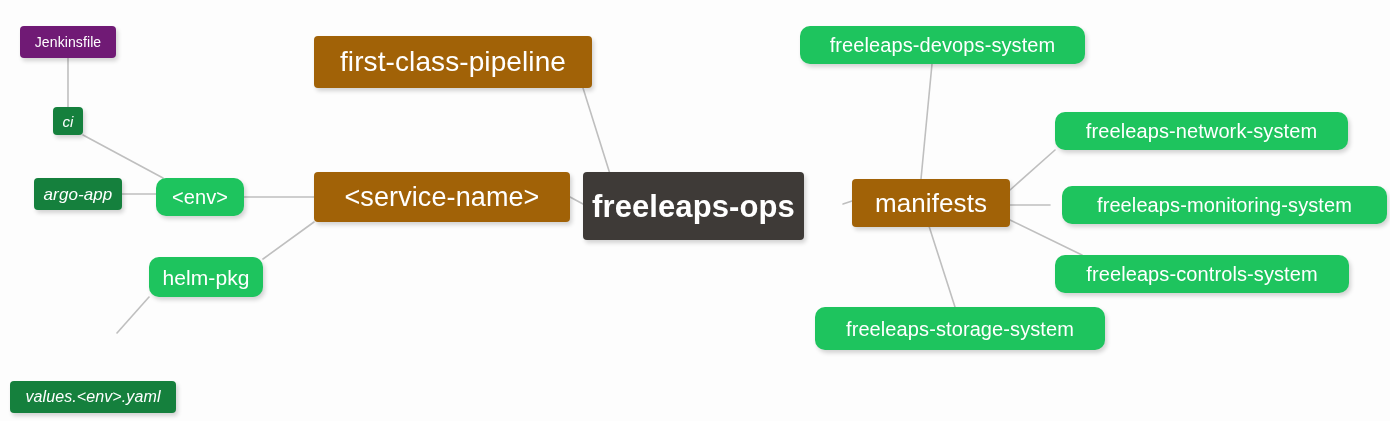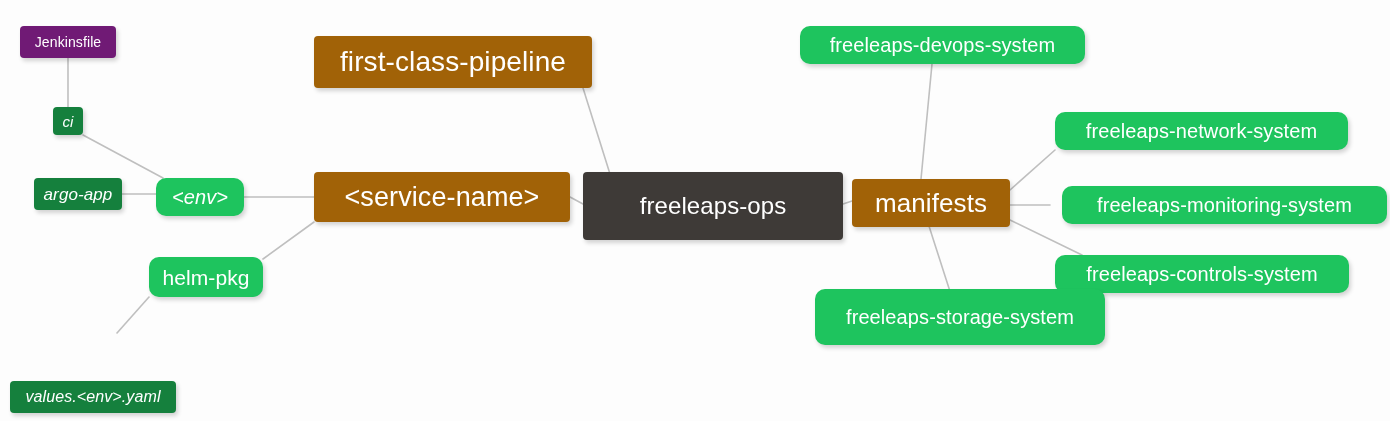--- a/index.html
+++ b/index.html
@@ -60,29 +60,29 @@
       <line x1="163" y1="178" x2="83" y2="135" stroke="#bfbfbf" stroke-width="1.6" stroke-linecap="round"></line>
       <line x1="68" y1="107" x2="68" y2="58" stroke="#bfbfbf" stroke-width="1.6" stroke-linecap="round"></line>
       <line x1="149" y1="297" x2="117" y2="333" stroke="#bfbfbf" stroke-width="1.6" stroke-linecap="round"></line>
       <line x1="921" y1="179" x2="932" y2="64" stroke="#bfbfbf" stroke-width="1.6" stroke-linecap="round"></line>
       <line x1="1010" y1="190" x2="1055" y2="150" stroke="#bfbfbf" stroke-width="1.6" stroke-linecap="round"></line>
       <line x1="1010" y1="205" x2="1050" y2="205" stroke="#bfbfbf" stroke-width="1.6" stroke-linecap="round"></line>
       <line x1="1010" y1="220" x2="1082" y2="255" stroke="#bfbfbf" stroke-width="1.6" stroke-linecap="round"></line>
       <line x1="928" y1="223" x2="955" y2="307" stroke="#bfbfbf" stroke-width="1.6" stroke-linecap="round"></line>
     </svg>
   <div id="node-layer">
-      <div class="node n-root" style="left: 583px; top: 172px; width: 260px; height: 68px; font-size: 24px;">freeleaps-ops</div>
+      <div class="node n-root" style="left: 583px; top: 172px; width: 221px; height: 68px; font-size: 31px; font-weight: bold;">freeleaps-ops</div>
       <div class="node n-blue" style="left: 314px; top: 172px; width: 256px; height: 50px; font-size: 27px;">&lt;service-name&gt;</div>
       <div class="node n-blue" style="left: 314px; top: 36px; width: 278px; height: 52px; font-size: 28px;">first-class-pipeline</div>
       <div class="node n-blue" style="left: 852px; top: 179px; width: 158px; height: 48px; font-size: 26px;">manifests</div>
-      <div class="node n-green" style="left: 156px; top: 178px; width: 88px; height: 38px; font-size: 20px; font-style: italic;">&lt;env&gt;</div>
+      <div class="node n-green" style="left: 156px; top: 178px; width: 88px; height: 38px; font-size: 20px;">&lt;env&gt;</div>
       <div class="node n-green" style="left: 149px; top: 257px; width: 114px; height: 40px; font-size: 21px;">helm-pkg</div>
       <div class="node n-red" style="left: 53px; top: 107px; width: 30px; height: 28px; font-size: 15px;">ci</div>
       <div class="node n-orange" style="left: 20px; top: 26px; width: 96px; height: 32px; font-size: 14px;">Jenkinsfile</div>
       <div class="node n-red" style="left: 34px; top: 178px; width: 88px; height: 32px; font-size: 17px;">argo-app</div>
       <div class="node n-red" style="left: 10px; top: 333px; width: 166px; height: 32px; font-size: 16px; margin-top: 48px;">values.&lt;env&gt;.yaml</div>
       <div class="node n-green" style="left: 800px; top: 26px; width: 285px; height: 38px; font-size: 20px;">freeleaps-devops-system</div>
       <div class="node n-green" style="left: 1055px; top: 112px; width: 293px; height: 38px; font-size: 20px;">freeleaps-network-system</div>
       <div class="node n-green" style="left: 1050px; top: 186px; width: 325px; height: 38px; font-size: 20px; margin-left: 12px;">freeleaps-monitoring-system</div>
       <div class="node n-green" style="left: 1055px; top: 255px; width: 294px; height: 38px; font-size: 20px;">freeleaps-controls-system</div>
-      <div class="node n-green" style="left: 815px; top: 289px; width: 290px; height: 56px; font-size: 20px;">freeleaps-storage-system</div>
+      <div class="node n-green" style="left: 815px; top: 307px; width: 290px; height: 43px; font-size: 20px;">freeleaps-storage-system</div>
     </div>
 </div>
 
 </body></html>

